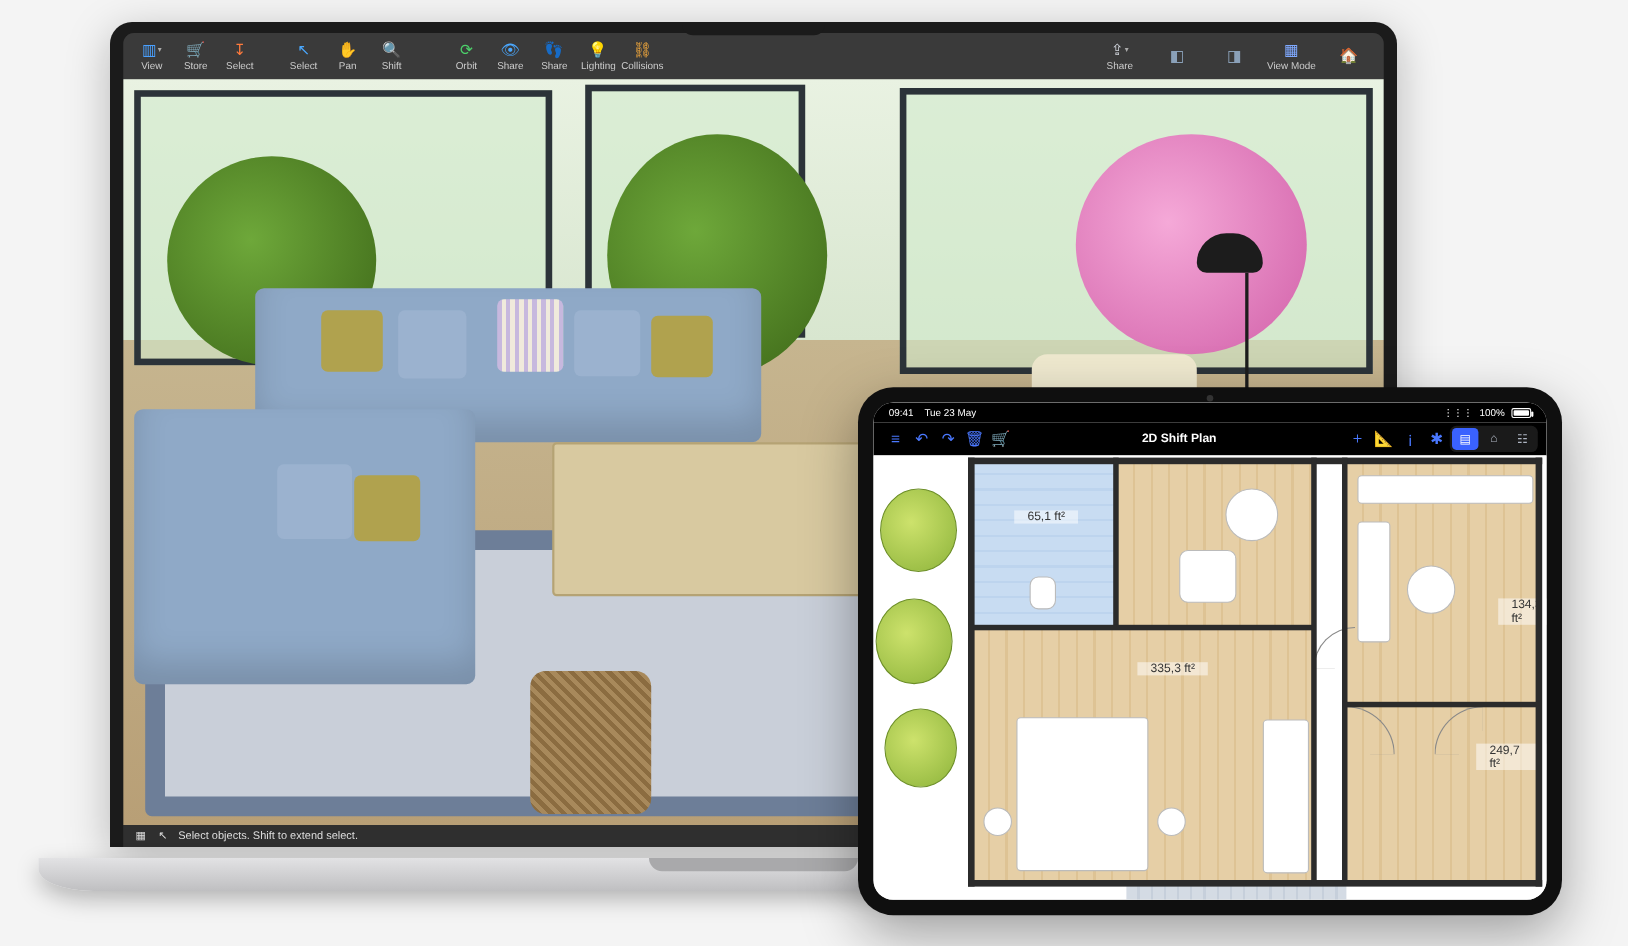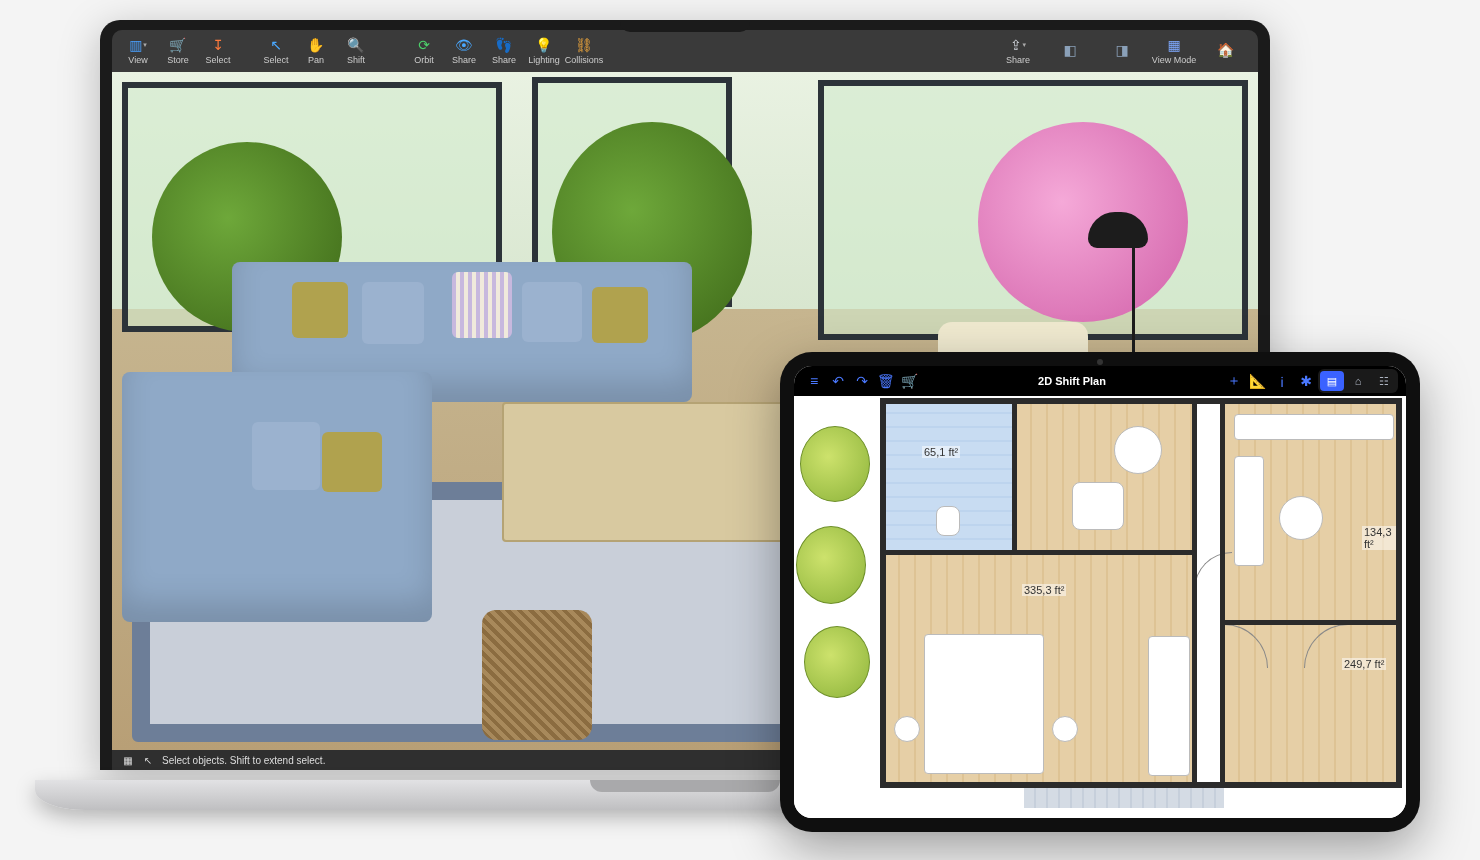--- a/index.html
+++ b/index.html
@@ -154,21 +154,21 @@
   }
   .shrub{position:absolute;border-radius:50%;
     background:radial-gradient(circle at 40% 40%,#cde26c,#8cb33a);
     border:1px solid #6d8f28;}
   .wall{position:absolute;background:#2b2b2b;}
   .room-floor{position:absolute;background:
     repeating-linear-gradient(90deg,#e6cfa6,#e6cfa6 14px,#dec394 14px,#dec394 16px);}
   .room-tile{position:absolute;background:
     repeating-linear-gradient(0deg,#c8dcf2,#c8dcf2 12px,#bdd4ee 12px,#bdd4ee 14px),
     repeating-linear-gradient(90deg,#c8dcf2,#c8dcf2 12px,#bdd4ee 12px,#bdd4ee 14px);}
-  .label{position:absolute;font-size:11px;color:#333;background:rgba(255,255,255,.5);padding:0 2px;}
+  .label{position:absolute;font-size:11px;color:#333;background:rgba(255,255,255,.5);padding:0 12px;}
   .furn{position:absolute;background:#fff;border:1px solid #bbb;border-radius:4px;}
   .door-arc{position:absolute;border:1px solid #888;border-left:none;border-bottom:none;border-radius:0 100% 0 0;}
   .terrace{position:absolute;background:
     repeating-linear-gradient(90deg,#d4dbe4,#d4dbe4 10px,#c6cfdb 10px,#c6cfdb 12px);}
 
   .battery{width:18px;height:9px;border:1px solid #fff;border-radius:2px;position:relative;}
   .battery::after{content:"";position:absolute;right:-3px;top:2px;width:2px;height:5px;background:#fff;border-radius:1px;}
   .battery i{position:absolute;left:1px;top:1px;bottom:1px;width:90%;background:#fff;border-radius:1px;}
 </style>
 </head>
@@ -298,20 +298,34 @@
         <span>Select objects. Shift to extend select.</span>
       </div>
 
     </div>
   </div>
   <div class="macbook-base"></div>
 </div>
 
 <div class="ipad">
   <div class="ipad-screen">
+    <div class="ipad-status">
+      <div>
+        <span>09:41</span>
+        &nbsp;&nbsp;
+        <span>Tue 23 May</span>
+      </div>
+      <div class="right">
+        <span>⋮⋮⋮</span>
+        <span>100%</span>
+        <span class="battery">
+            <i></i>
+          </span>
+      </div>
+    </div>
     <div class="ipad-nav">
       <div id="ipad-nav-left" style="display:flex">
           <div class="nbtn">≡</div>
           <div class="nbtn">↶</div>
           <div class="nbtn">↷</div>
           <div class="nbtn">🗑</div>
           <div class="nbtn">🛒</div>
         </div>
       <div class="navcenter">2D Shift Plan</div>
       <div id="ipad-nav-right" style="display:flex">
@@ -332,21 +346,21 @@
       <div class="shrub" style="left:6px;top:30px;width:70px;height:76px"></div>
       <div class="shrub" style="left:2px;top:130px;width:70px;height:78px"></div>
       <div class="shrub" style="left:10px;top:230px;width:66px;height:72px"></div>
 
       <div class="room-tile" style="left:90px;top:6px;width:130px;height:150px"></div>
       <div class="furn" style="left:142px;top:110px;width:24px;height:30px;border-radius:8px"></div>
       <div class="label" style="left:128px;top:50px">65,1 ft²</div>
 
       <div class="room-floor" style="left:90px;top:158px;width:310px;height:230px"></div>
       <div class="room-floor" style="left:222px;top:6px;width:178px;height:152px"></div>
-      <div class="label" style="left:228px;top:188px">335,3 ft²</div>
+      <div class="label" style="left:240px;top:188px">335,3 ft²</div>
 
       <div class="furn" style="left:320px;top:30px;width:48px;height:48px;border-radius:50%"></div>
       <div class="furn" style="left:278px;top:86px;width:52px;height:48px;border-radius:8px"></div>
 
       <div class="furn" style="left:130px;top:238px;width:120px;height:140px"></div>
       <div class="furn" style="left:100px;top:320px;width:26px;height:26px;border-radius:50%"></div>
       <div class="furn" style="left:258px;top:320px;width:26px;height:26px;border-radius:50%"></div>
 
       <div class="furn" style="left:354px;top:240px;width:42px;height:140px"></div>
 

